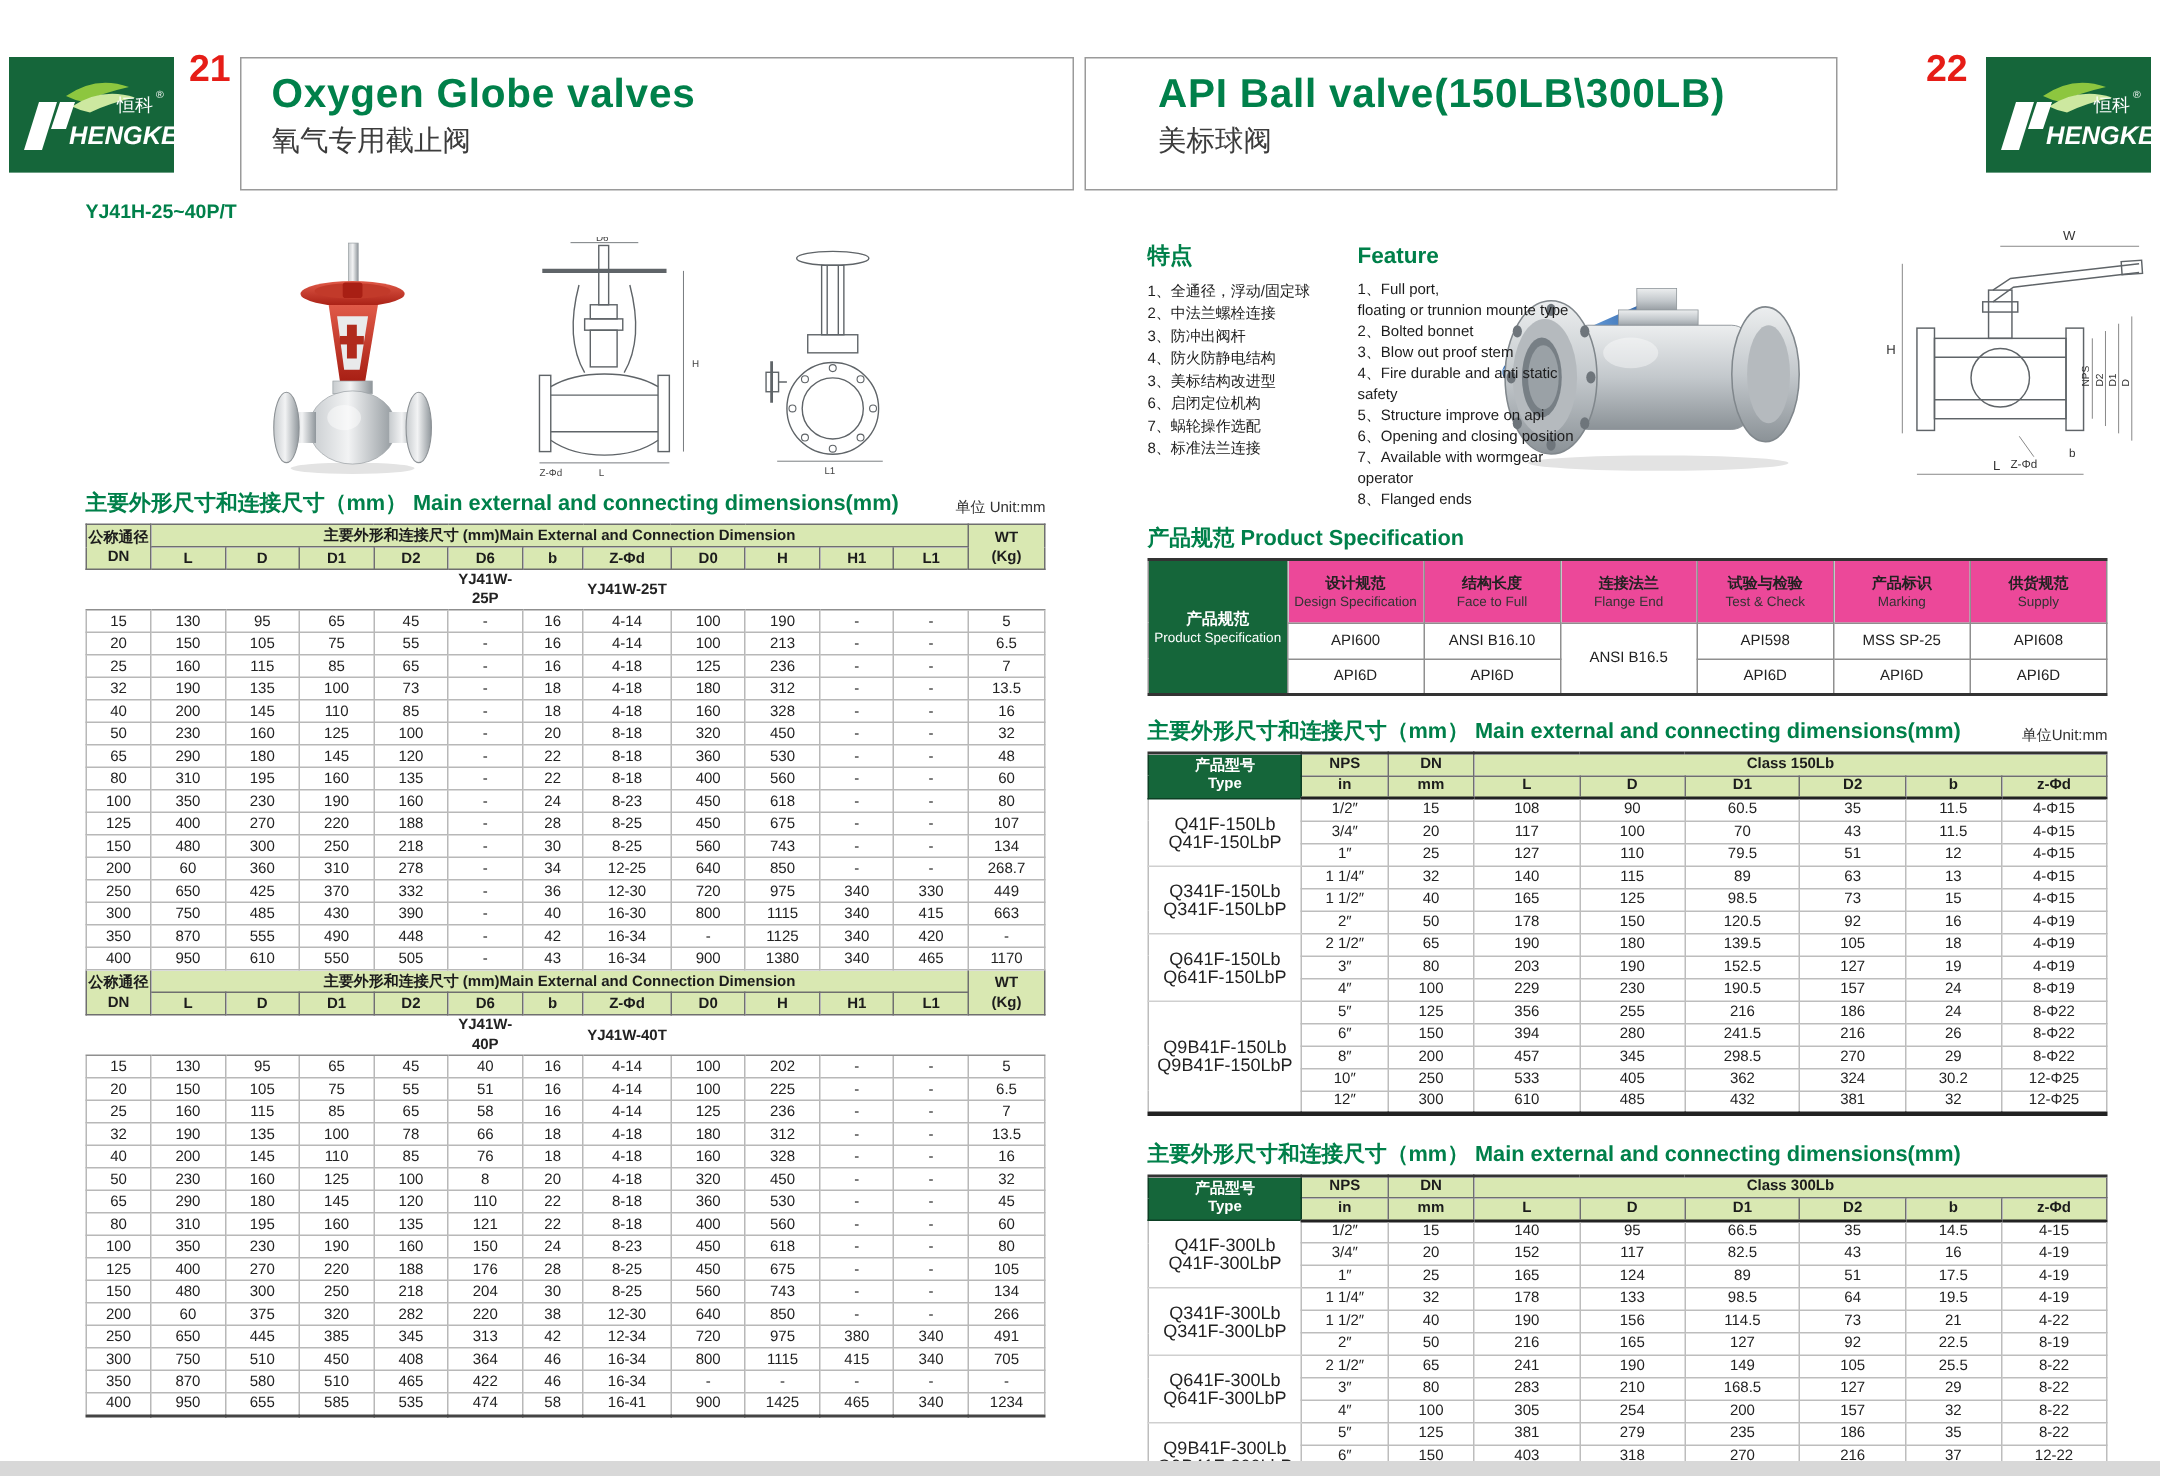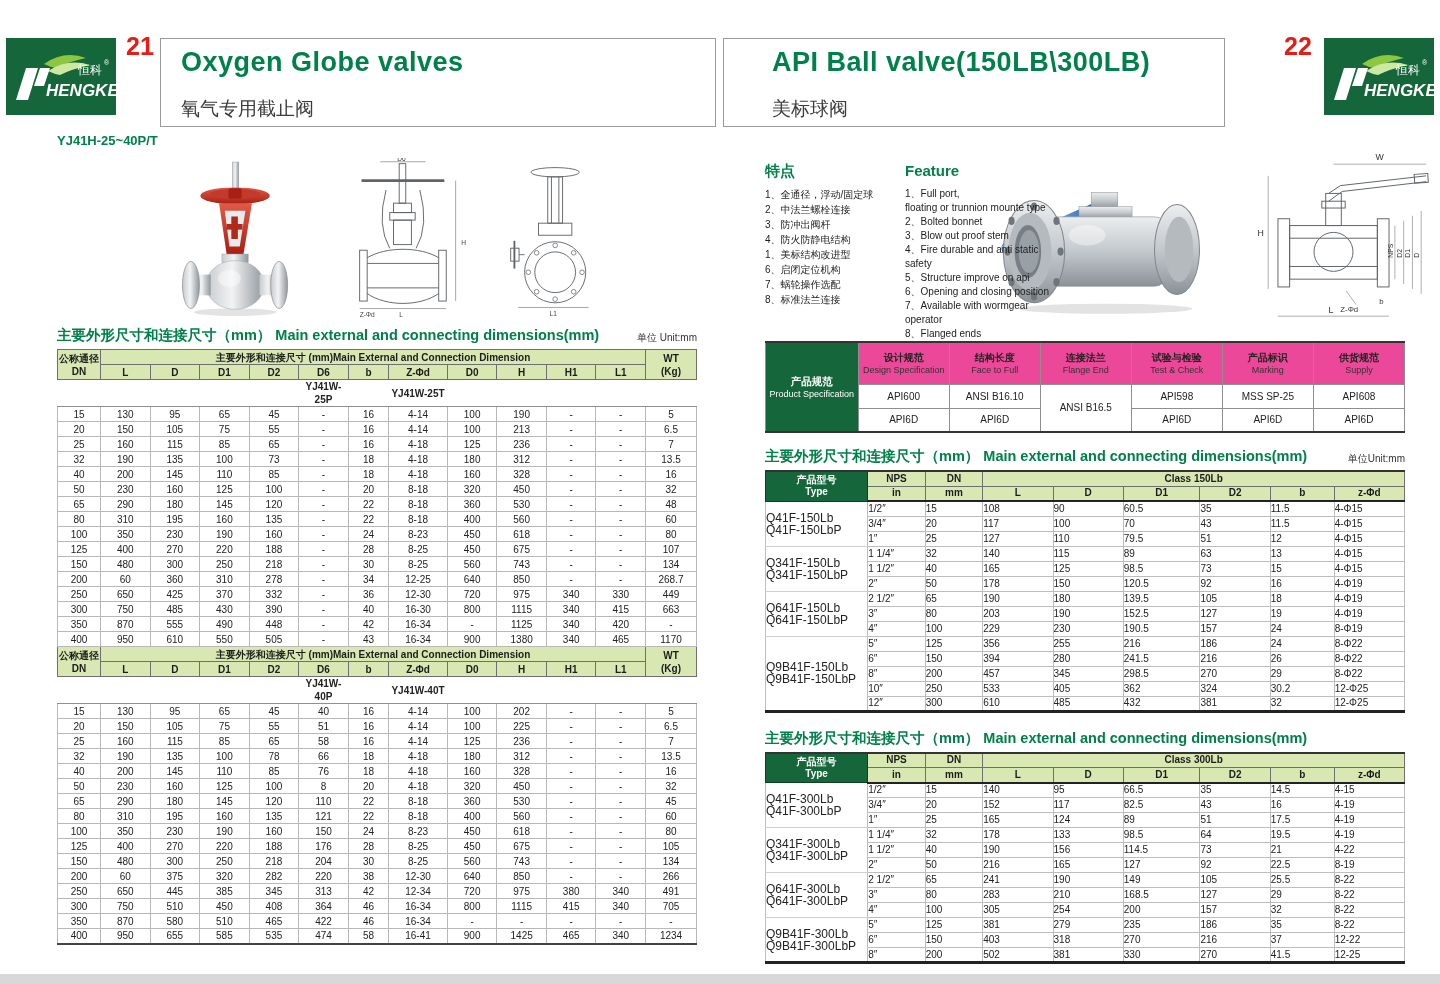--- a/index.html
+++ b/index.html
@@ -5,21 +5,21 @@
 *{box-sizing:border-box}
 html,body{margin:0;padding:0}
 body{width:1440px;height:984px;position:relative;background:#fff;
      font-family:"Liberation Sans","DejaVu Sans",sans-serif;color:#222;overflow:hidden}
 
 
 .logo-block{position:absolute;width:110px;height:77px;background:#15663a}
 .pagenum{position:absolute;color:#e61d17;font-size:25px;font-weight:bold;line-height:1}
 .titlebox{position:absolute;height:89px;border:1px solid #9a9a9a;background:#fff;padding-top:9px}
 .titlebox .t{margin:0;font-size:27px;font-weight:bold;color:#00804a;line-height:1.1;letter-spacing:.5px}
-.titlebox .sub{font-size:19px;color:#3c3c3c;margin-top:18px}
+.titlebox .sub{font-size:19px;color:#3c3c3c;margin-top:3px}
 #titlebox-left{left:160px;top:38px;width:556px;padding-left:20px}
 #titlebox-right{left:723px;top:38px;width:502px;padding-left:48px}
 #logo-left{left:6px;top:38px}
 #logo-right{left:1324px;top:38px}
 #pagenum-left{left:126px;top:34px}
 #pagenum-right{left:1284px;top:34px}
 
 
 #left-col{position:absolute;left:57px;top:133px;width:640px}
 #right-col{position:absolute;left:765px;top:163px;width:640px}
@@ -32,21 +32,21 @@
 .sec-title .en{margin-left:4px}
 .unit{position:absolute;right:0;bottom:0;font-size:10px;color:#333;font-weight:normal}
 
 
 table.dim{width:100%;border-collapse:collapse;table-layout:fixed;font-size:10px;text-align:center;border-bottom:2px solid #444}
 .dim th,.dim td{border:1px solid #b8b8b8;padding:0;height:15px;line-height:13px;overflow:hidden}
 .dim th.g{background:#d9e8b2;border:1px solid #6f6f6f;font-weight:bold;color:#1c1c1c}
 .dim tr.variant td{border-left:none;border-right:none;border-top:none;border-bottom:1px solid #8f8f8f;font-weight:bold;height:15px}
 
 
-table.dim2{width:100%;border-collapse:collapse;table-layout:fixed;font-size:10px;
+table.dim2{width:100%;border-collapse:collapse;table-layout:fixed;font-size:10px;text-align:center;
            border-top:2px solid #333;border-bottom:3px solid #222}
 .dim2 th,.dim2 td{border:1px solid #bdbdbd;padding:0;height:15px;line-height:12px;overflow:hidden}
 .dim2 th.g{background:#d9e8b2;border:1px solid #6f6f6f;font-weight:bold;color:#1c1c1c}
 .dim2 th.dg{background:#15663a;color:#fff;border:1px solid #0d3f24;font-weight:bold}
 .dim2 tr.hrow2 th{border-bottom:2px solid #222}
 .dim2 td.type{font-size:12px;border-top:1px solid #cfcfcf;border-bottom:1px solid #cfcfcf}
 
 
 table.spec{width:100%;border-collapse:collapse;table-layout:fixed;font-size:10px;text-align:center;
            border-top:2px solid #333;border-bottom:2px solid #333}
@@ -846,21 +846,21 @@
 
 <div id="right-col">
   <div class="features">
     <div class="feat-col" style="width:122px">
       <div class="feat-title">特点</div>
       <div id="feat-zh-list">
           <div class="feat-item">1、全通径，浮动/固定球</div>
           <div class="feat-item">2、中法兰螺栓连接</div>
           <div class="feat-item">3、防冲出阀杆</div>
           <div class="feat-item">4、防火防静电结构</div>
-          <div class="feat-item">1、美标结构改进型</div>
+          <div class="feat-item">3、美标结构改进型</div>
           <div class="feat-item">6、启闭定位机构</div>
           <div class="feat-item">7、蜗轮操作选配</div>
           <div class="feat-item">8、标准法兰连接</div>
         </div>
     </div>
     <div class="feat-col feat-en" style="width:150px">
       <div class="feat-title">Feature</div>
       <div id="feat-en-list">
           <div class="feat-item">1、Full port,
 floating or trunnion mounte type</div>
@@ -868,20 +868,23 @@
           <div class="feat-item">3、Blow out proof stem</div>
           <div class="feat-item">4、Fire durable and anti static safety</div>
           <div class="feat-item">5、Structure improve on api</div>
           <div class="feat-item">6、Opening and closing position</div>
           <div class="feat-item">7、Available with wormgear operator</div>
           <div class="feat-item">8、Flanged ends</div>
         </div>
     </div>
   </div>
 
+  <div class="sec-title">
+    <span>产品规范</span><span class="en">Product Specification</span>
+  </div>
   <table class="spec" id="spec-table">
     <colgroup>
       <col style="width:14.5%">
         <col style="width:14.25%">
         <col style="width:14.25%">
         <col style="width:14.25%">
       <col style="width:14.25%">
         <col style="width:14.25%">
         <col style="width:14.25%">
     </colgroup>

